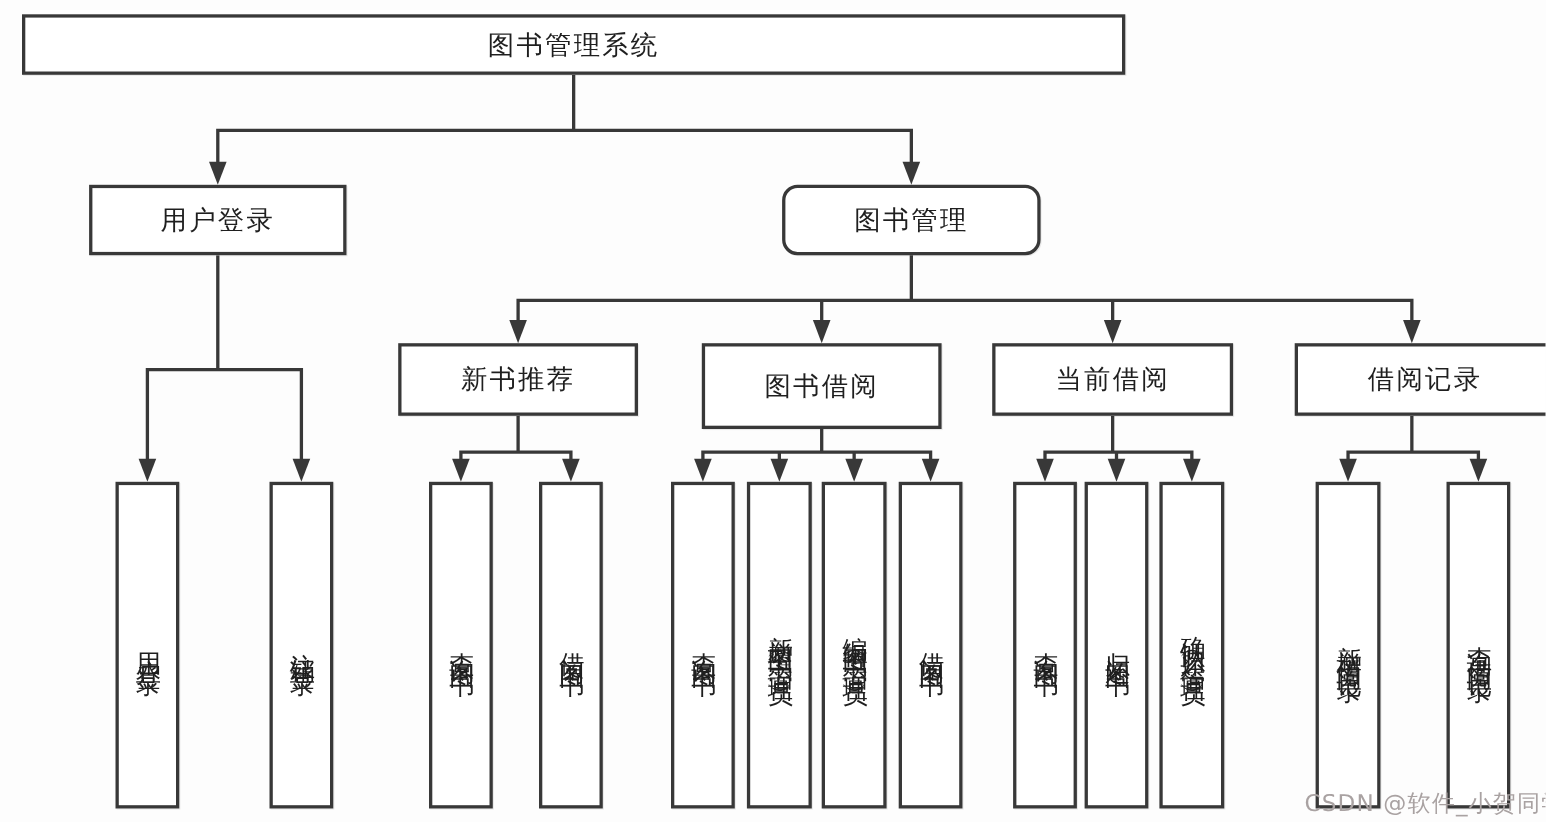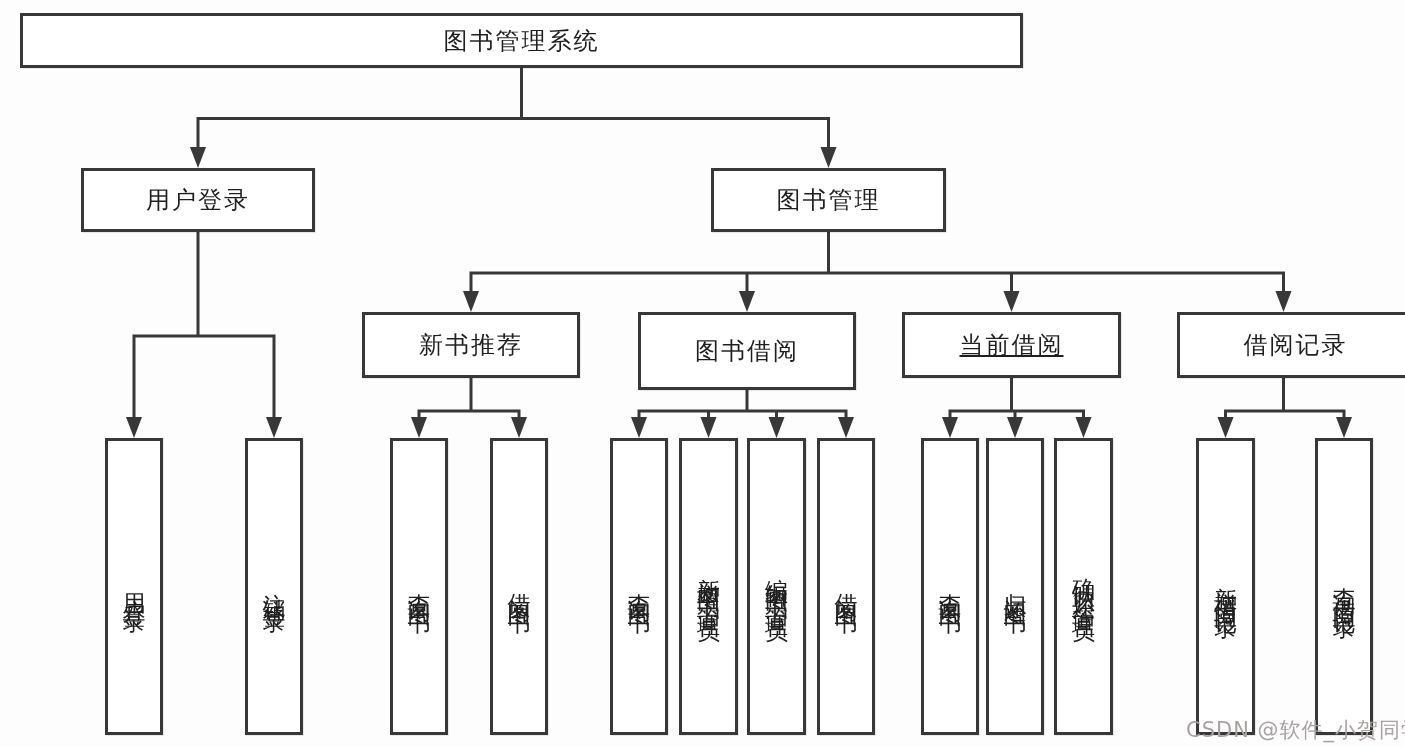--- a/index.html
+++ b/index.html
@@ -99,31 +99,31 @@
     </g>
   </svg>
 
   <div class="node h-label" style="left:20px; top:13px; width:1003px; height:55px;">
     <span>图书管理系统</span>
   </div>
 
   <div class="node h-label" style="left:81px; top:168px; width:234px; height:64px;">
     <span>用户登录</span>
   </div>
-  <div class="node h-label" style="left:711px; top:168px; width:235px; height:64px;">
+  <div class="node h-label" style="left:711px; top:168px; width:235px; height:64px;border-radius:14px;">
     <span>图书管理</span>
   </div>
 
   <div class="node h-label" style="left:362px; top:312px; width:218px; height:66px;">
     <span>新书推荐</span>
   </div>
   <div class="node h-label" style="left:638px; top:312px; width:218px; height:78px;">
     <span>图书借阅</span>
   </div>
-  <div class="node h-label" style="left:902px; top:312px; width:219px; height:66px;text-decoration:underline;">
+  <div class="node h-label" style="left:902px; top:312px; width:219px; height:66px;">
     <span>当前借阅</span>
   </div>
   <div class="node h-label" style="left:1177px; top:312px; width:237px; height:66px;">
     <span>借阅记录</span>
   </div>
 
   <div class="node leaf" style="left:105px; width:58px;">
     <span class="vtext">用户登录</span>
   </div>
   <div class="node leaf" style="left:245px; width:58px;">

